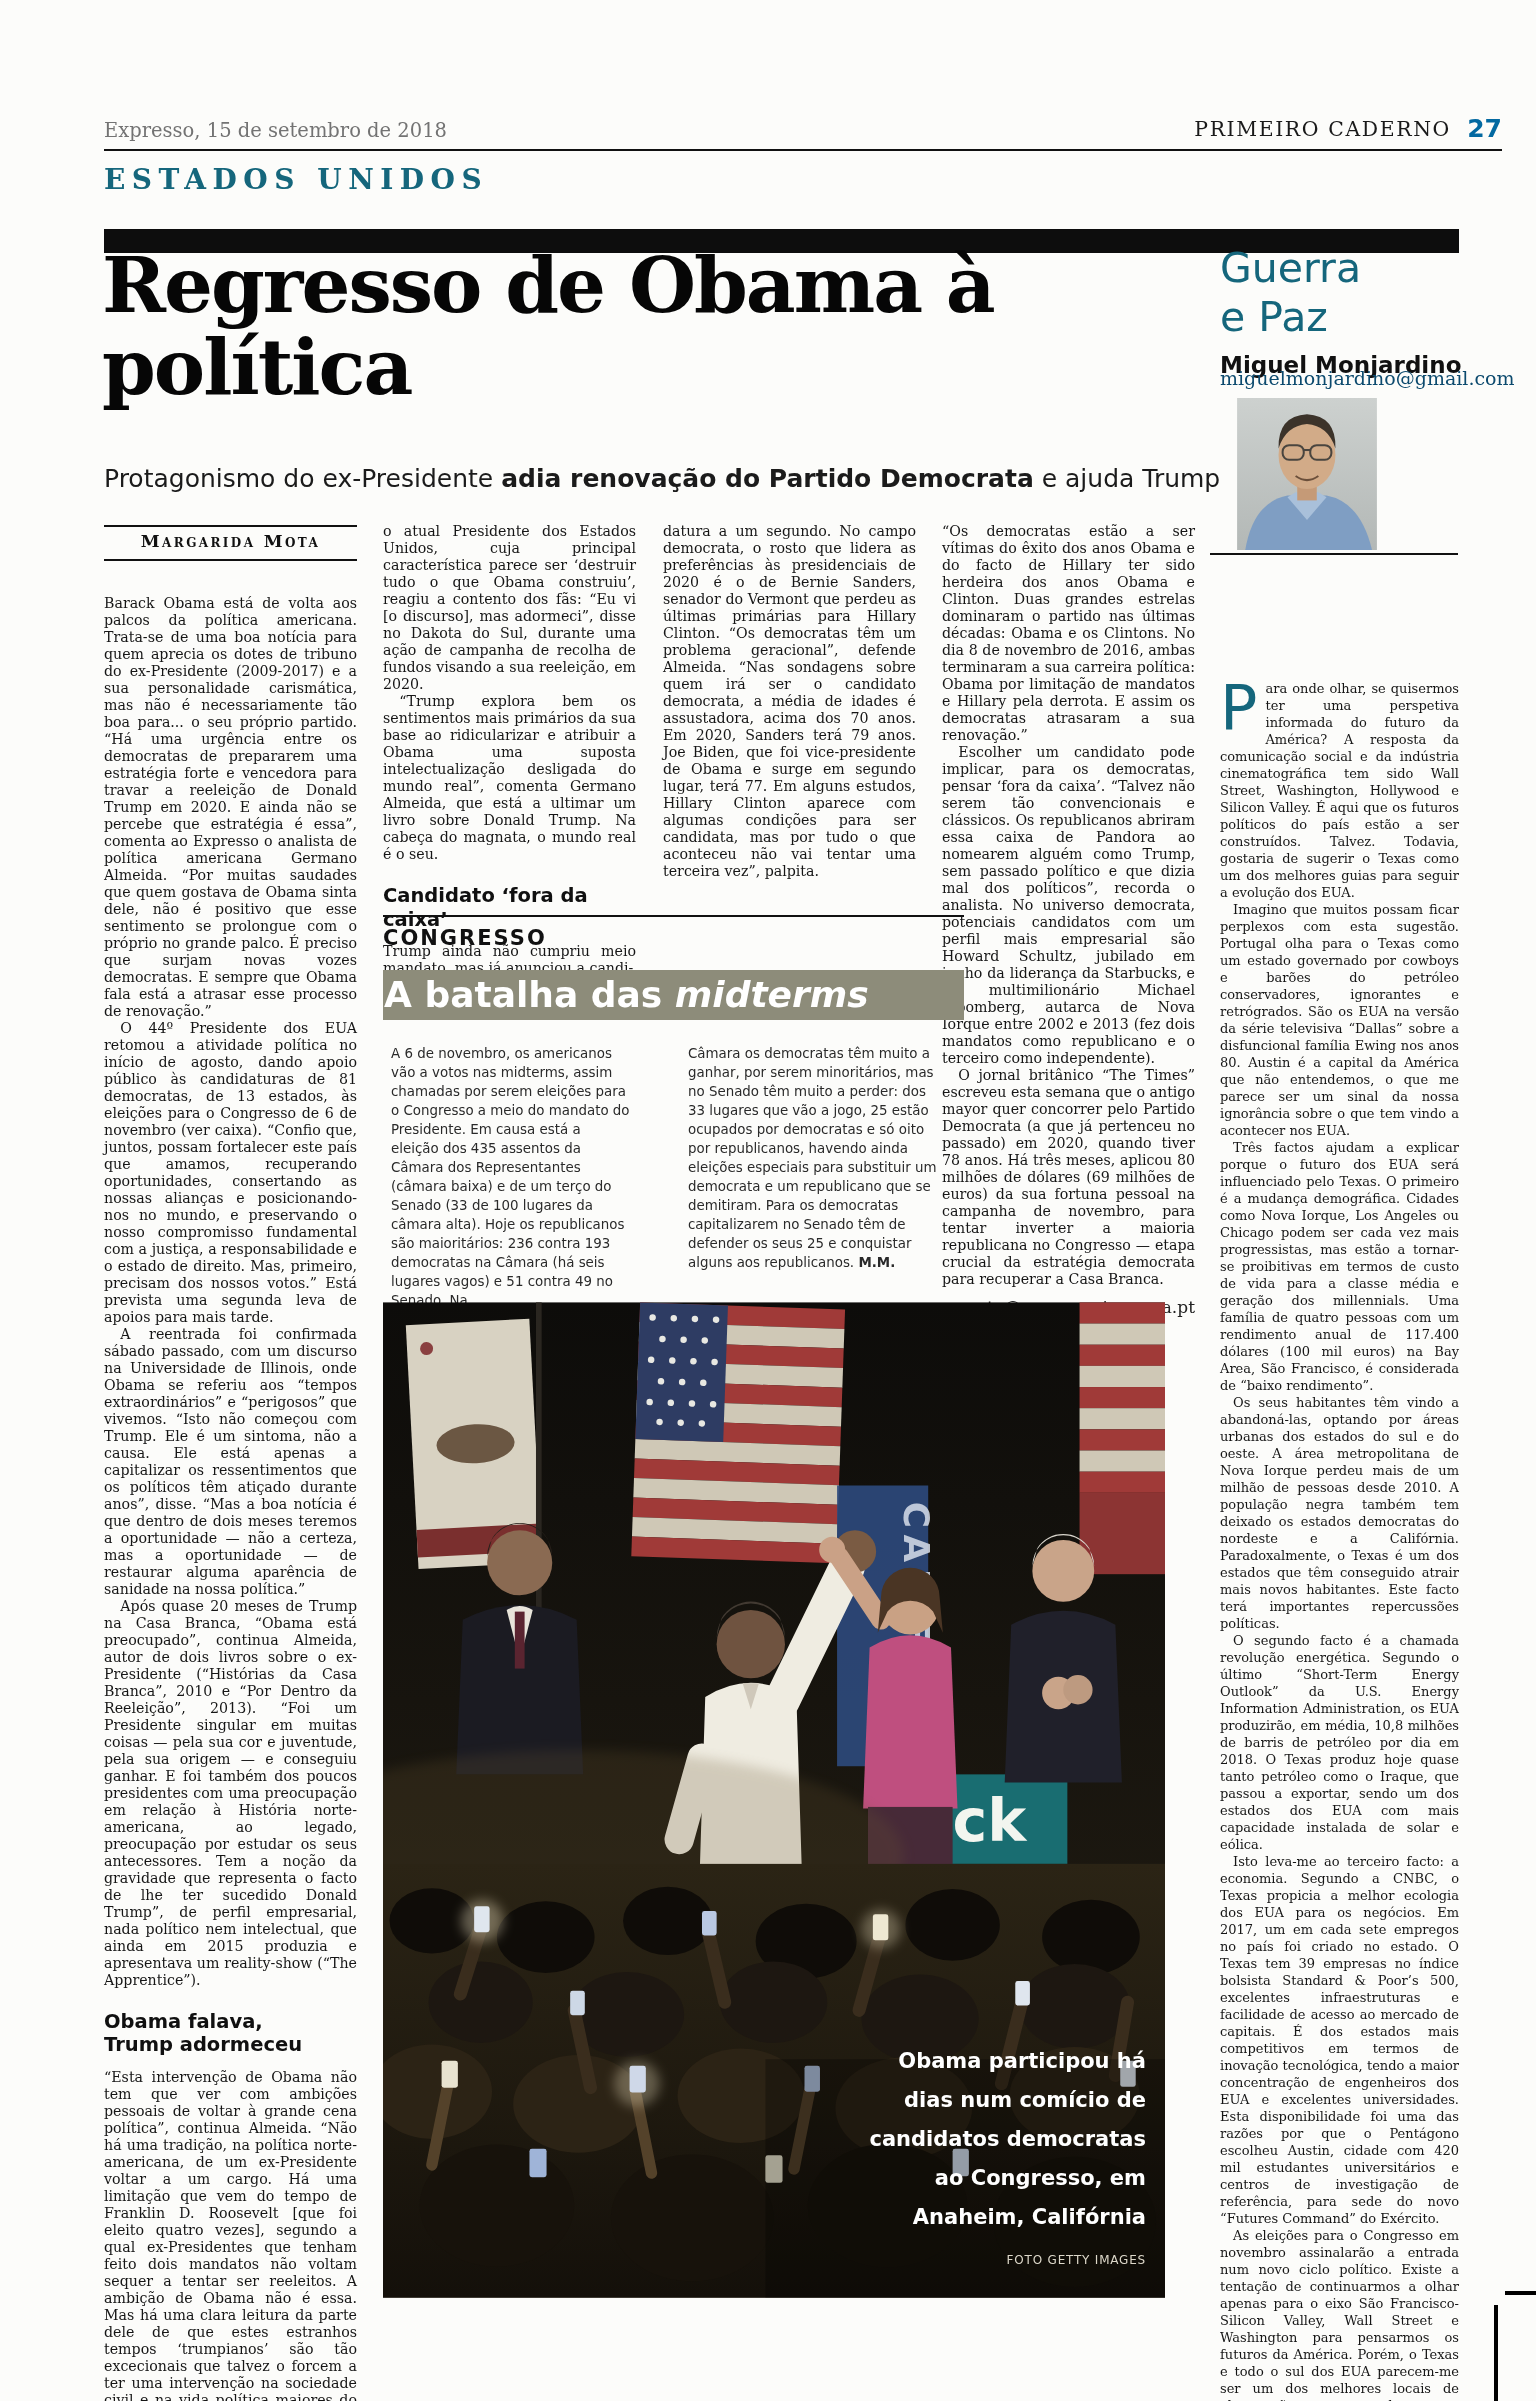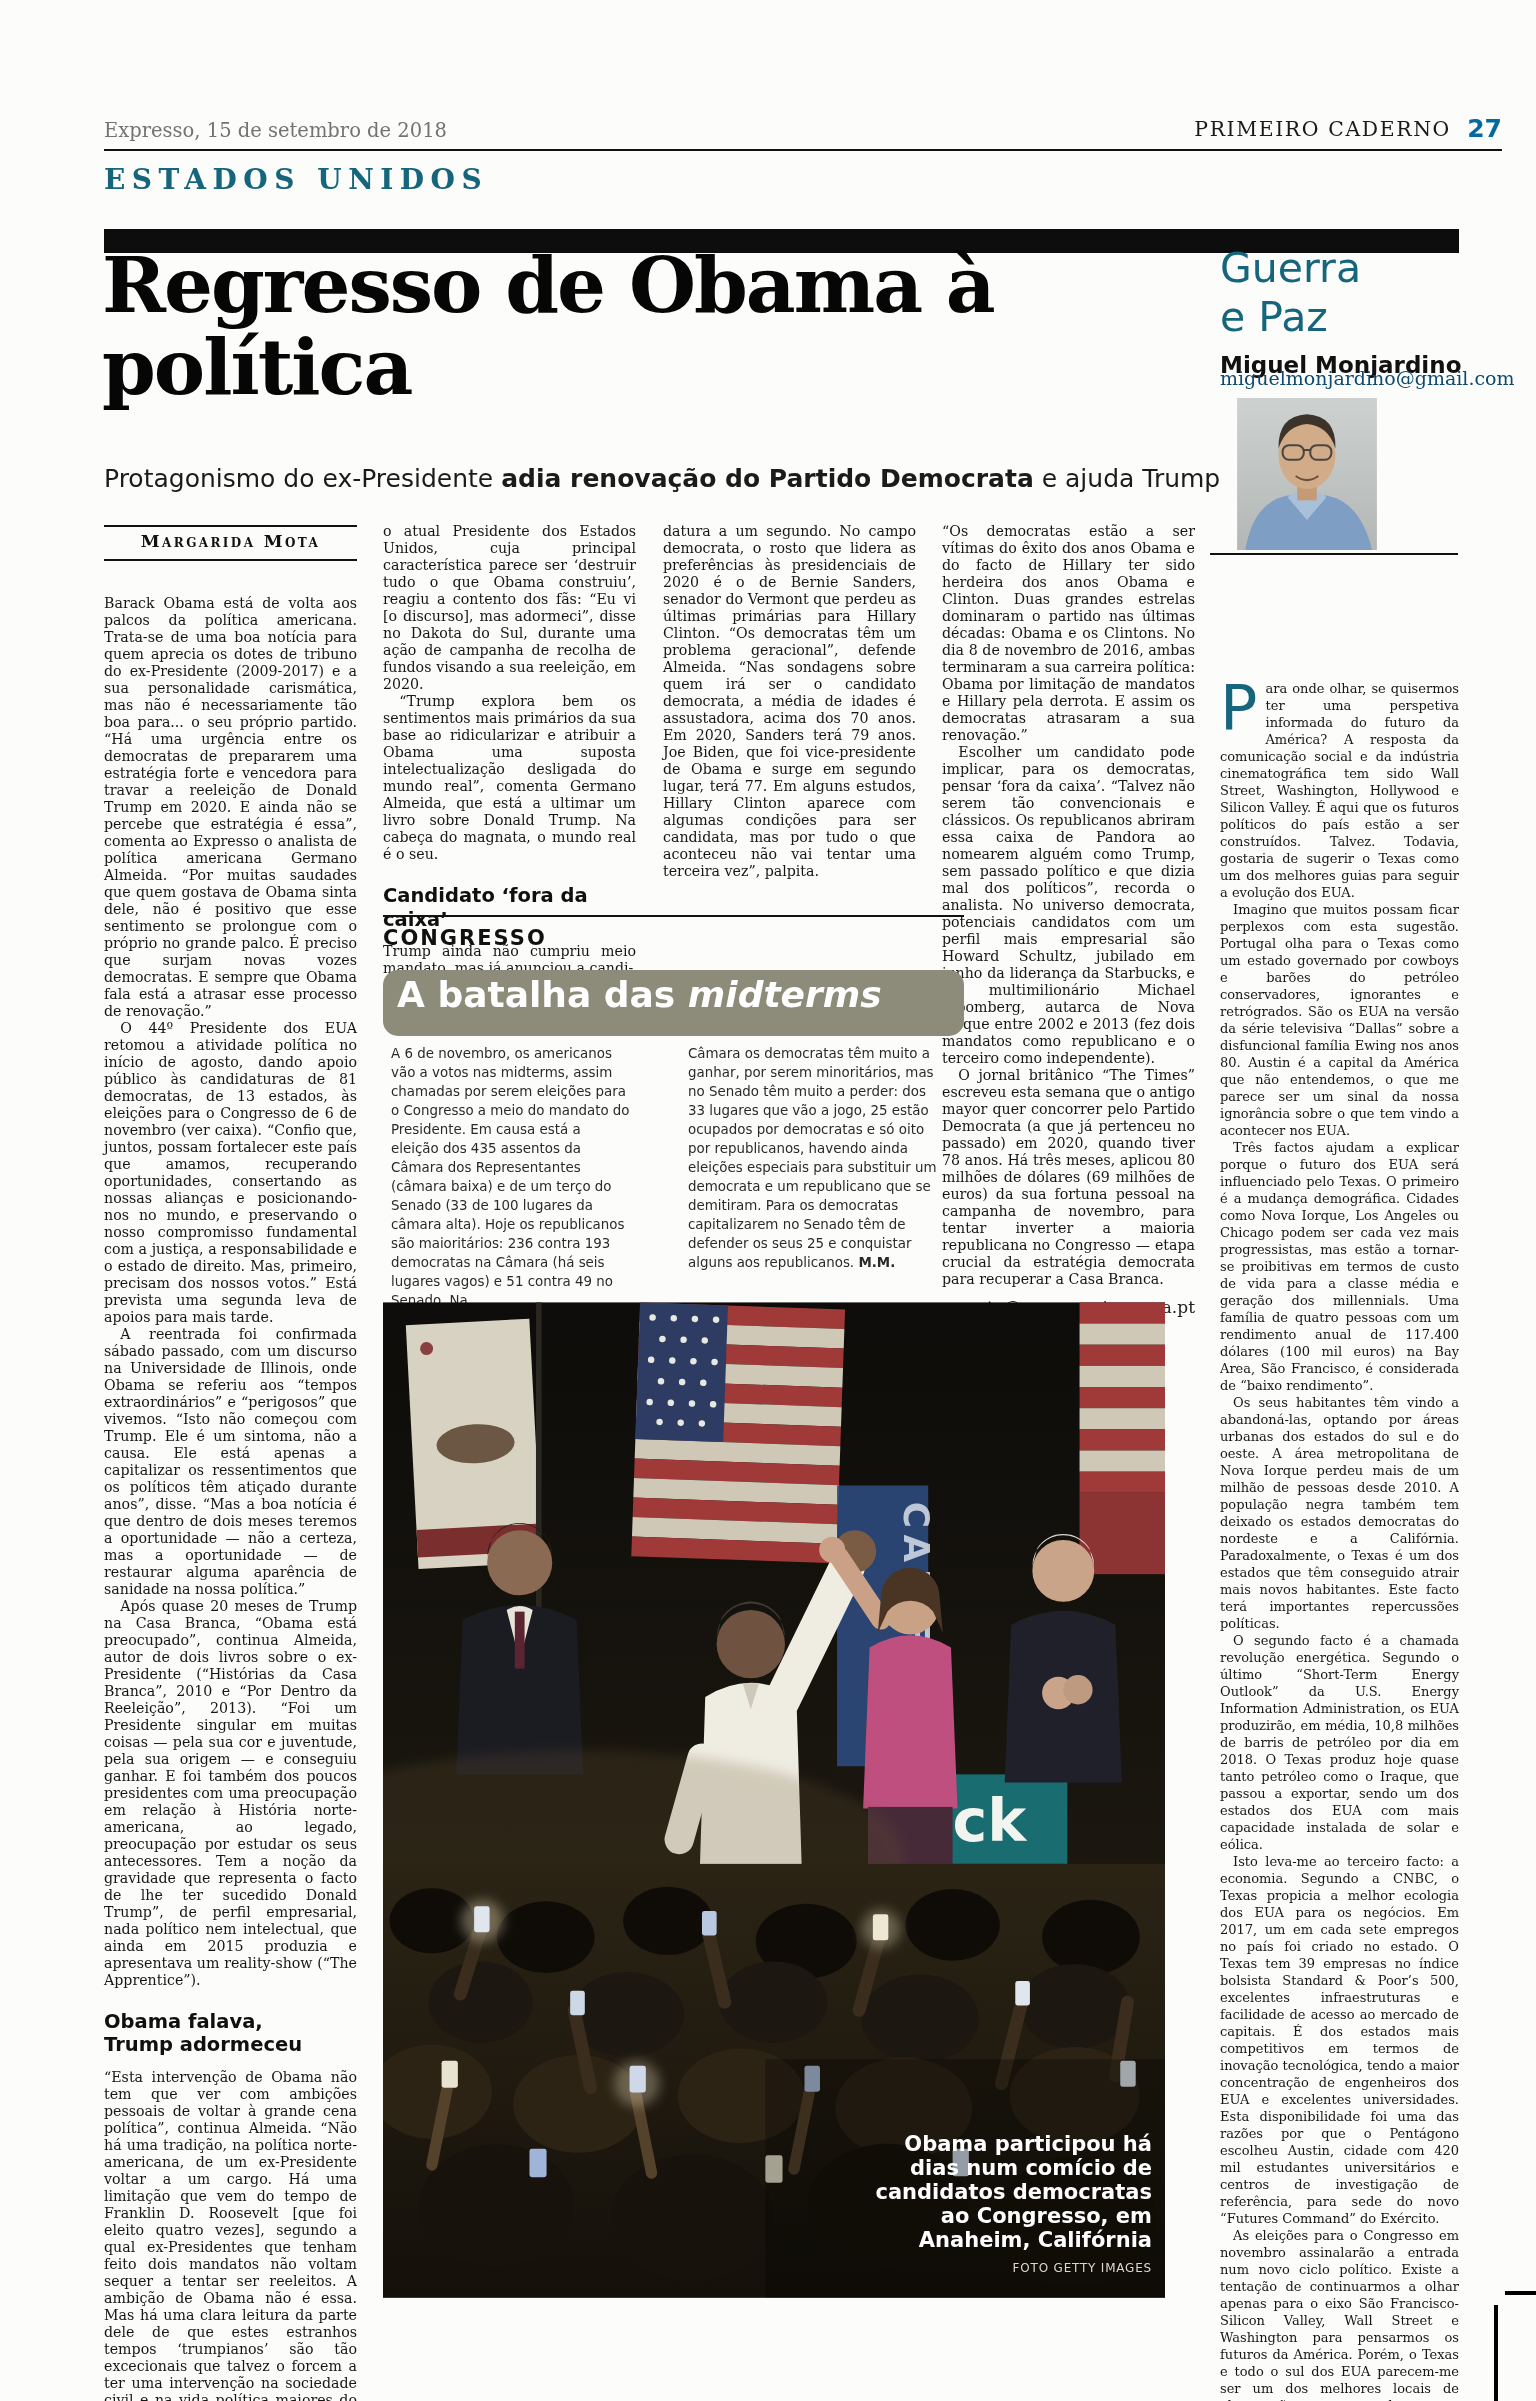--- a/index.html
+++ b/index.html
@@ -35,35 +35,35 @@
               padding:5.7px 0 9px;margin-bottom:34px;font-weight:700;font-size:17px;
               font-variant:small-caps;letter-spacing:2.4px;color:#111;}
   .subhead{font-family:"DejaVu Sans","Liberation Sans",sans-serif;font-weight:700;font-size:19.5px;
            line-height:23.6px;margin:21px 0 12.2px;white-space:pre-line;text-align:left;color:#101010;text-indent:0;}
   .article-email{margin-top:11.4px;text-align:right;font-size:17px;text-indent:0;color:#222;}
 
   
   .cg-rule{left:383px;top:915px;width:581px;height:2.4px;background:#111;}
   .cg-kicker{left:383px;top:926px;font-family:"DejaVu Sans","Liberation Sans",sans-serif;
              font-weight:700;font-size:21px;letter-spacing:2px;color:#111;}
-  .cg-bar{left:383px;top:970px;width:581px;height:66px;background:#8d8c7a;color:#fff;
+  .cg-bar{left:383px;top:970px;width:581px;height:50px;background:#8d8c7a;color:#fff;
           font-family:"DejaVu Sans","Liberation Sans",sans-serif;font-weight:700;font-size:36px;
-          line-height:49px;padding-left:14px;box-sizing:border-box;border-radius:15px;}
+          line-height:49px;padding-left:1px;box-sizing:border-box;}
   .cg-bar i{font-style:italic;}
   .cg-col{font-family:"DejaVu Sans","Liberation Sans",sans-serif;font-size:13.4px;line-height:19px;color:#2a2a2a;}
   .cg-colL{left:391px;top:1044px;width:241px;}
   .cg-colR{left:688px;top:1044px;width:257px;}
   .cg-colR b{font-weight:700;}
 
   
   .rally{left:383px;top:1302px;width:782px;height:996px;}
   .rally svg{display:block;}
-  .caption{position:absolute;right:13px;bottom:18px;width:293px;text-align:right;
+  .caption{position:absolute;right:19px;bottom:18px;width:293px;text-align:right;
            font-family:"DejaVu Sans","Liberation Sans",sans-serif;font-weight:700;
-           font-size:21px;line-height:24px;color:#ffffff;}
+           font-size:21px;line-height:39px;color:#ffffff;}
   .credit{font-weight:400;font-size:12px;letter-spacing:0.8px;color:#ddd8ca;margin-top:4.1px;}
 
   
   .op-title{left:1220px;top:244px;font-family:"DejaVu Sans","Liberation Sans",sans-serif;
             font-size:41px;line-height:49px;color:#15667c;}
   .op-author{left:1220px;top:352px;font-family:"DejaVu Sans","Liberation Sans",sans-serif;
              font-weight:700;font-size:23px;color:#111;}
   .op-email{left:1220px;top:367px;font-size:19px;color:#0c4a6e;}
   .op-photo{left:1237px;top:398px;width:140px;height:152px;}
   .op-rule{left:1210px;top:553px;width:248px;height:1.6px;background:#111;}

